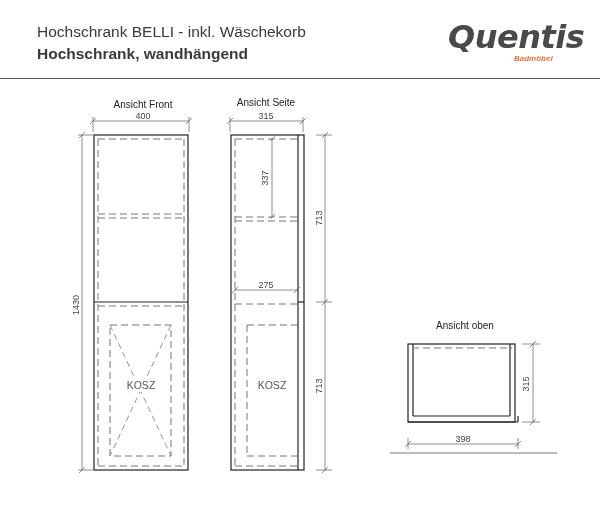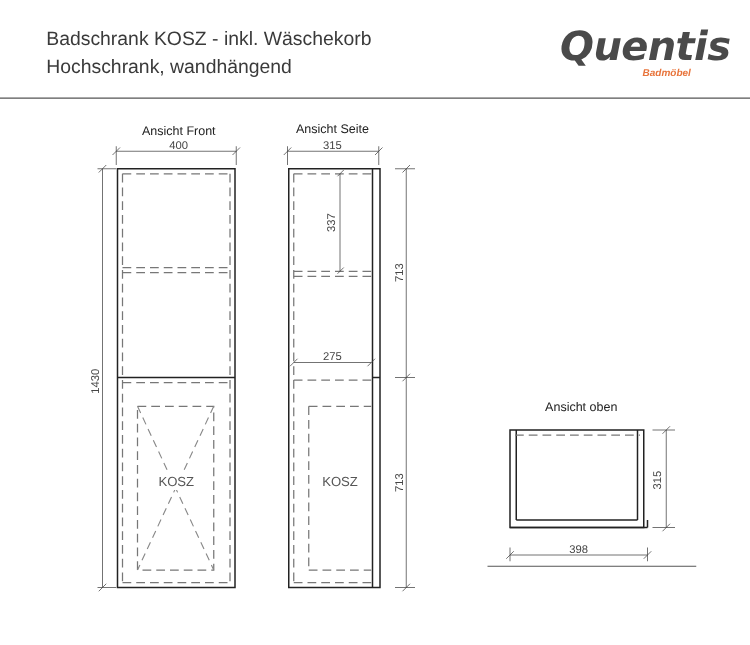--- a/index.html
+++ b/index.html
@@ -1,34 +1,34 @@
 <!DOCTYPE html>
 <html><head>
   <meta charset="utf-8">
   <style>
     html, body { margin: 0; padding: 0; background: #ffffff; }
     body { width: 600px; height: 516px; position: relative; overflow: hidden;
            font-family: "Liberation Sans", sans-serif; color: #333; }
     .header { position: absolute; left: 0; top: 0; width: 600px; height: 80px; }
     .title1, .title2 { position: absolute; left: 37px; font-size: 15.5px; color: #3a3a3a; white-space: nowrap; }
     .title1 { top: 23px; }
-    .title2 { top: 45px; }
+    .title2 { top: 45px; font-weight: bold; }
     .logo { position: absolute; left: 448px; top: 18px; width: 110px; height: 48px; }
     .logo-main { position: absolute; left: 0; top: 0; font-size: 32px; font-weight: bold; font-style: italic;
                  color: #4a4a4a; letter-spacing: -0.5px; font-family: "DejaVu Sans", sans-serif; }
     .logo-sub { position: absolute; left: 66px; top: 36px; font-size: 8px; font-weight: bold; font-style: italic; color: #e8743b; }
     .rule { position: absolute; left: 0; top: 78px; width: 600px; height: 1px; background: #555; }
     svg.drawing { position: absolute; left: 0; top: 0; }
     svg text { font-family: "Liberation Sans", sans-serif; }
   </style>
 </head>
 <body>
 
 <div class="header">
-  <div class="title1">Badschrank KOSZ - inkl. Wäschekorb</div>
+  <div class="title1">Hochschrank BELLI - inkl. Wäschekorb</div>
   <div class="title2">Hochschrank, wandhängend</div>
   <div class="logo">
     <span class="logo-main">Quentis</span>
     <span class="logo-sub">Badmöbel</span>
   </div>
   <div class="rule"></div>
 </div>
 
 <svg class="drawing" width="600" height="516" viewBox="0 0 600 516">
   <defs>

